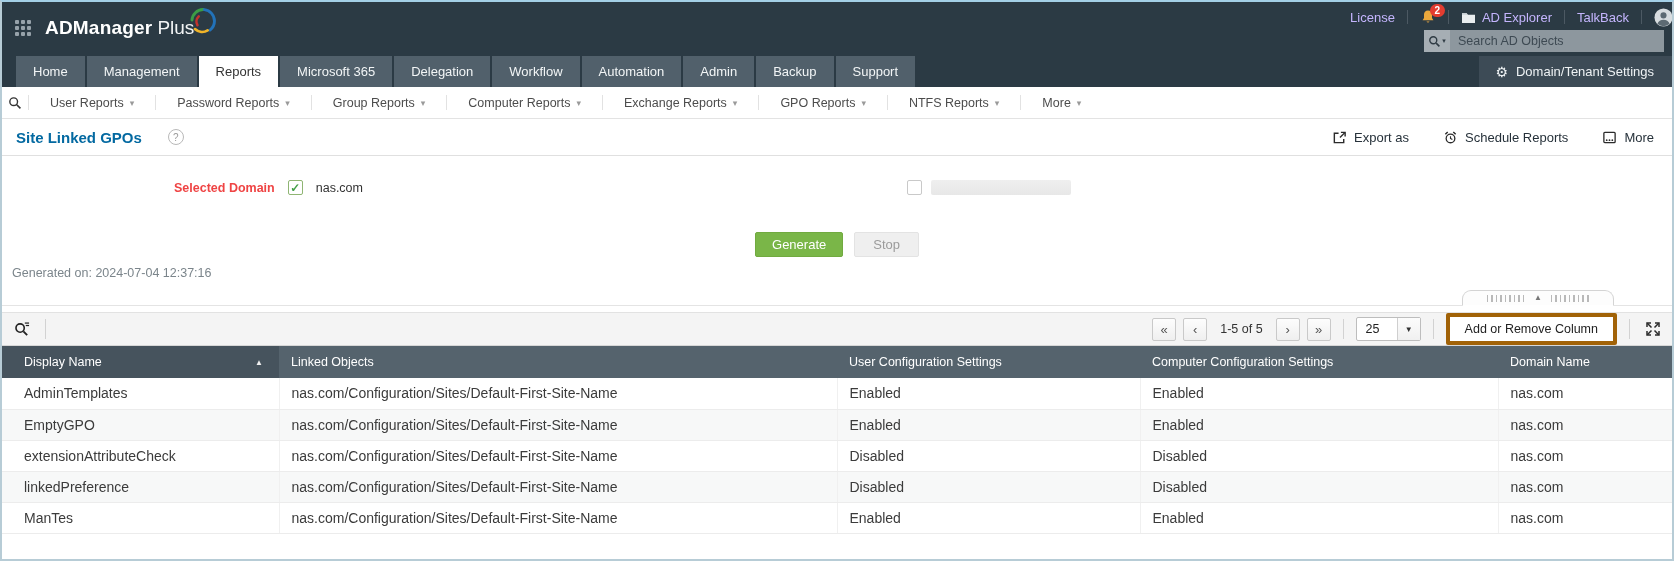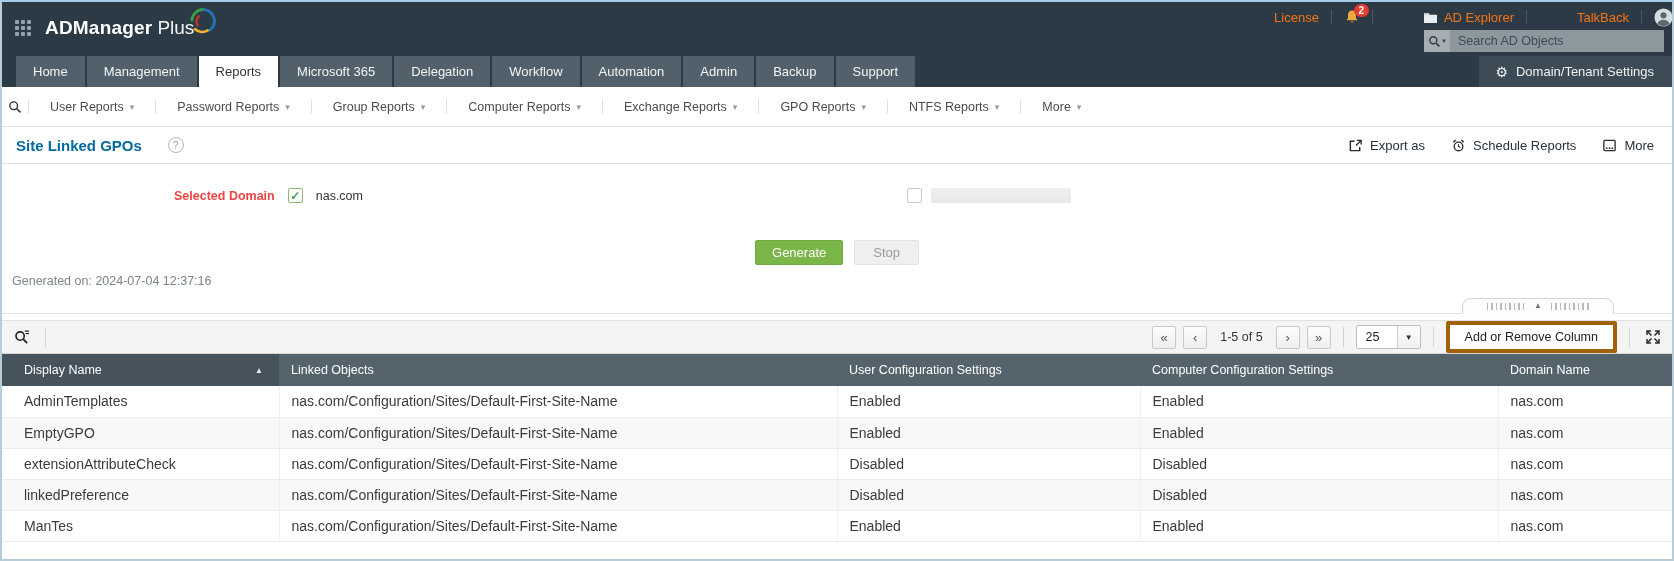--- a/index.html
+++ b/index.html
@@ -12,21 +12,21 @@
   .grid-icon { width:17px; height:17px; margin-left:13px; display:grid; grid-template-columns:repeat(3,4px);
                grid-template-rows:repeat(3,4px); gap:2px; }
   .grid-icon i { background:#97a2aa; border-radius:1px; }
   .logo { display:flex; align-items:baseline; margin-left:13px; position:relative; }
   .logo-main { color:#fff; font-size:19px; font-weight:bold; letter-spacing:.2px; }
   .logo-accent { color:#f2f4f5; font-size:19px; font-weight:300; margin-left:5px; }
   .logo-swirl { position:absolute; right:-26px; top:-13px; }
 
   .topbar-right { position:absolute; top:5px; right:8px; display:flex; flex-direction:column; align-items:flex-end; gap:3px; }
   .tb-row1 { display:flex; align-items:center; gap:12px; height:20px; }
-  .tb-link { color:#f97316; font-size:13px; cursor:pointer; display:flex; align-items:center; gap:6px;margin-left:38px; }
+  .tb-link { color:#c4b5fd; font-size:13px; cursor:pointer; display:flex; align-items:center; gap:6px; }
   .tb-sep { width:1px; height:14px; background:#4c5963; }
   .bell-wrap { position:relative; display:flex; }
   .badge { position:absolute; top:-5px; right:-9px; background:#e23c30; color:#fff; font-size:10px; line-height:13px;
            min-width:15px; text-align:center; border-radius:8px; padding:0 3px; font-weight:bold; }
   .person-clip { margin-right:-9px; display:flex; }
   .search-box { display:flex; height:22px; width:240px; }
   .search-icon-box { width:26px; background:#a6aeb4; display:flex; align-items:center; justify-content:center; gap:1px; flex:none; }
   .search-icon-box .mini-caret { font-size:7px; color:#2f3b44; }
   .search-field { flex:1; background:#8d979e; display:flex; align-items:center; }
   .search-field input { width:100%; background:transparent; border:none; outline:none; font-size:12.5px;
@@ -36,32 +36,32 @@
   
   .tabs-row { height:33px; background:#2b3a44; flex:none; display:flex; align-items:flex-end; position:relative; }
   .tabs { display:flex; gap:2px; margin-left:14px; height:31px; }
   .tab { background:#51606b; color:#f2f5f6; font-size:13px; padding:0 17px; display:flex; align-items:center; cursor:pointer; white-space:nowrap; }
   .tab.active { background:#fff; color:#333; }
   .settings-btn { position:absolute; right:0; bottom:0; height:31px; background:#3d4b56; color:#eef2f4; font-size:13px;
                   display:flex; align-items:center; gap:8px; padding:0 18px 0 16px; cursor:pointer; }
   .gear-glyph { font-size:14px; line-height:1; }
 
   
-  .subnav { height:40px; flex:none; background:#fff; border-bottom:1px solid #e3e3e3; display:flex; align-items:center; }
+  .subnav { height:32px; flex:none; background:#fff; border-bottom:1px solid #e3e3e3; display:flex; align-items:center; }
   .subnav-search { width:26px; display:flex; align-items:center; justify-content:center; cursor:pointer; }
   .sn-sep { width:1px; height:15px; background:#e2e2e2; }
   .subnav-item { display:flex; align-items:center; gap:6px; padding:0 21px; font-size:12.5px; color:#4c4c4c; cursor:pointer; height:100%; }
   .caret { font-size:9px; color:#9a9a9a; }
 
   
   .page-header { height:37px; flex:none; display:flex; align-items:center; padding:0 14px; border-bottom:1px solid #e0e0e0; background:#fff; }
   .page-title { font-size:15px; font-weight:600; color:#0369a1; }
   .help-circle { width:16px; height:16px; border:1px solid #b9b9b9; border-radius:50%; color:#9a9a9a; font-size:10px;
                  display:flex; align-items:center; justify-content:center; margin-left:26px; cursor:pointer; }
-  .header-actions { margin-left:auto; display:flex; align-items:center; gap:26px; padding-right:4px;text-align:center; }
+  .header-actions { margin-left:auto; display:flex; align-items:center; gap:34px; padding-right:4px;text-align:center; }
   .action-item { display:flex; align-items:center; gap:7px; font-size:13px; color:#26313a; cursor:pointer; }
 
   
   .domain-row { height:70px; flex:none; position:relative; background:#fff; }
   .domain-group { position:absolute; top:24px; left:172px; display:flex; align-items:center; gap:13px; }
   .domain-label { font-size:12.5px; font-weight:bold; color:#ef4444; }
   .checkbox { width:15px; height:15px; border:1px solid #8fb573; border-radius:2px; background:#fff;
               display:flex; align-items:center; justify-content:center; cursor:pointer; }
   .checkbox .tick { color:#44a048; font-size:12px; font-weight:bold; line-height:1; }
   .checkbox.unchecked { border-color:#c9c9c9; }

